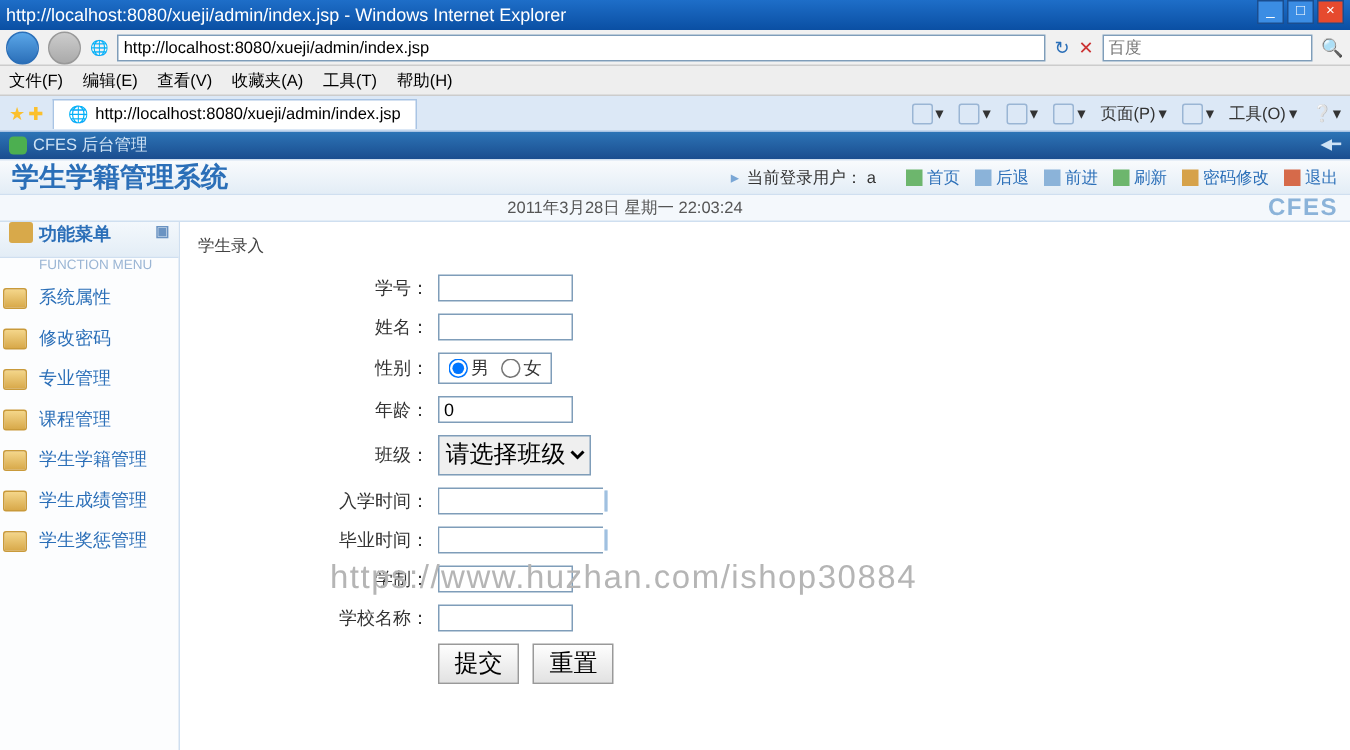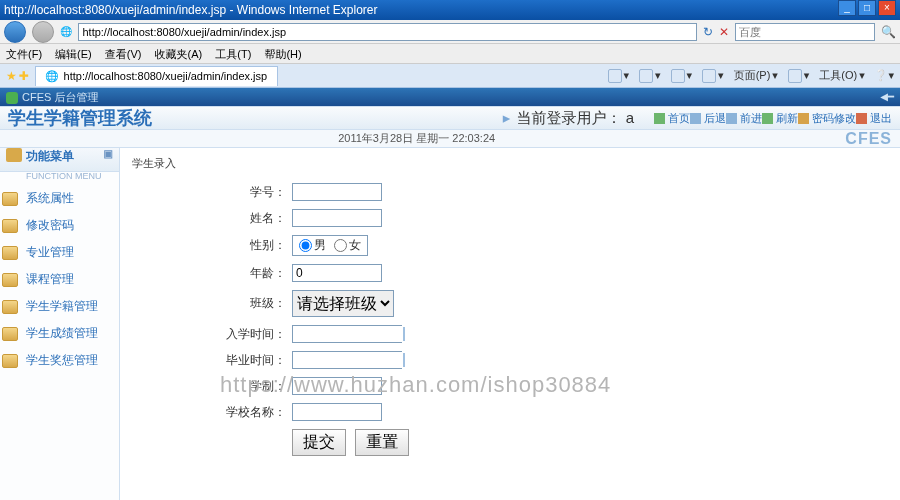--- a/index.html
+++ b/index.html
@@ -15,23 +15,23 @@
 .menubar { background: #eee; height: 20px; line-height: 20px; padding: 0 6px; font-size: 11px; border-bottom: 1px solid #ccc; }
 .menubar span { margin-right: 10px; }
 .tabbar { background: #dce8f6; height: 24px; display: flex; align-items: center; padding: 0 6px; border-bottom: 1px solid #a9c4e4; }
 .tab { background: #fff; border: 1px solid #a9c4e4; border-bottom: none; padding: 3px 10px; font-size: 11px; display: flex; align-items: center; gap: 4px; }
 .star { color: #fbc02d; }
 .tab-tools { margin-left: auto; display: flex; gap: 10px; font-size: 11px; color: #333; }
 .tab-tools span { display: inline-flex; align-items: center; gap: 2px; }
 .app-titlebar { background: linear-gradient(#2d74b6, #1a4d8f); color: #cfe3f5; height: 18px; line-height: 18px; padding: 0 6px; font-size: 11px; display: flex; justify-content: space-between; }
 .app-header { height: 24px; background: linear-gradient(#f9fbfd, #e3edf6); border-top: 1px solid #cfdff0; border-bottom: 1px solid #cfdff0; display: flex; align-items: center; padding: 0 8px; }
 .app-header .logo { font-family: SimSun, serif; font-size: 18px; color: #2b6fb8; font-weight: bold; flex: 1; }
-.user-info { font-size: 15px; color: #333; }
+.user-info { font-size: 11px; color: #333; }
 .arrow { color: #7aa7d6; margin-right: 2px; }
-.top-tools { display: flex; font-size: 11px; color: #2b6fb8; margin-left: 20px; }
+.top-tools { display: flex; gap: 10px; font-size: 11px; color: #2b6fb8; margin-left: 20px; }
 .top-tools span { display: inline-flex; align-items: center; gap: 3px; cursor: pointer; }
 .icon-sq { width: 11px; height: 11px; display: inline-block; }
 .datebar { height: 18px; background: #f4f8fc; border-bottom: 1px solid #cfdff0; font-size: 11px; color: #555; padding: 0 8px; display: flex; justify-content: flex-end; align-items: center; }
 .datebar .cfes { color: #8bb3d9; font-weight: bold; margin-left: 20px; font-size: 16px; letter-spacing: 1px; }
 .datebar .date { flex: 1; text-align: center; }
 .main { display: flex; height: 358px; }
 .sidebar { width: 120px; border-right: 1px solid #cfdff0; background: #fcfdfe; }
 .side-title { height: 24px; background: linear-gradient(#f4f8fc, #e3edf6); border-bottom: 1px solid #cfdff0; display: flex; padding: 0 6px; font-weight: bold; color: #2b6fb8; font-size: 12px; }
 .side-title .ficon { width: 16px; height: 14px; background: #d8a94a; margin-right: 4px; border-radius: 2px; }
 .side-title .collapse { margin-left: auto; color: #6a93c2; font-size: 10px; }

